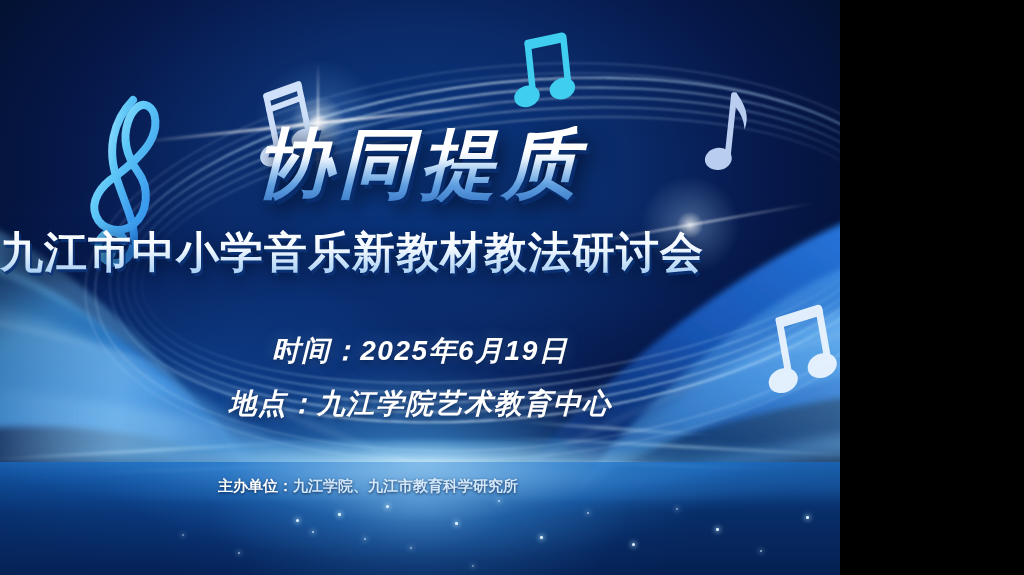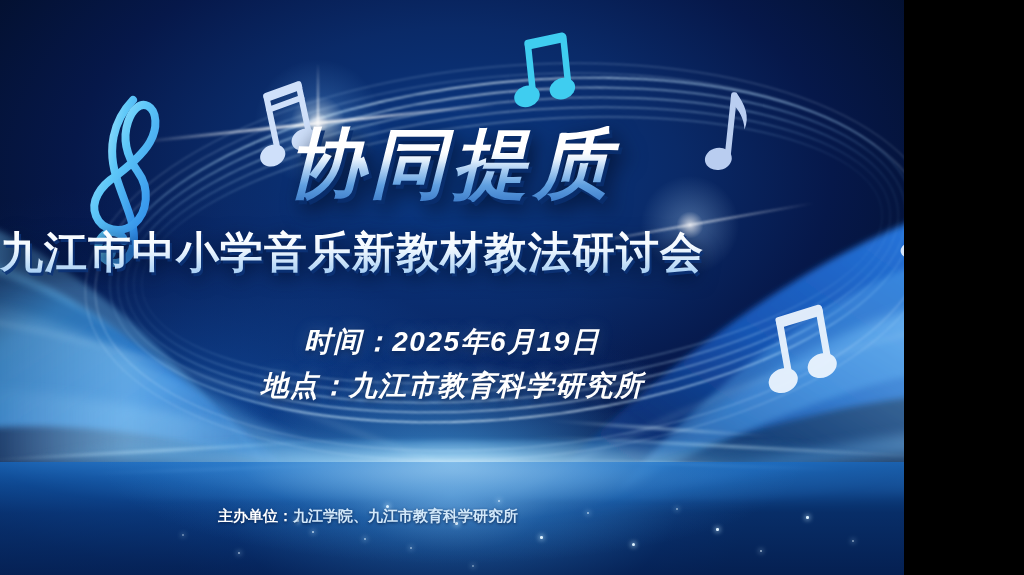--- a/index.html
+++ b/index.html
@@ -1,21 +1,21 @@
 <!DOCTYPE html>
 <html><head>
 <meta charset="utf-8">
 <style>
   * { margin:0; padding:0; box-sizing:border-box; }
   html,body { background:#000; }
   body { font-family:"Liberation Sans","DejaVu Sans",sans-serif; }
 
   #poster {
     position:relative;
-    width:904px; height:575px;
+    width:840px; height:575px;
     overflow:hidden;
     background:
       radial-gradient(ellipse 46% 42% at 50% 86%, rgba(150,215,255,.95) 0%, rgba(70,160,230,.55) 24%, rgba(20,80,170,.10) 55%, rgba(0,0,0,0) 72%),
       radial-gradient(ellipse 70% 55% at 22% 72%, rgba(24,110,215,.55) 0%, rgba(10,50,130,.18) 48%, rgba(0,0,0,0) 74%),
       radial-gradient(ellipse 60% 60% at 50% 30%, #0a3a86 0%, #0a2a68 42%, #06184a 70%, #03102f 100%),
       linear-gradient(180deg,#02102e 0%,#05204f 45%,#0a4d9e 78%,#1464bd 100%);
   }
 
   
   .ribbons { position:absolute; inset:0; }
@@ -112,23 +112,24 @@
     -webkit-background-clip:text; background-clip:text;
     color:transparent; -webkit-text-fill-color:transparent;
     filter:drop-shadow(2px 3px 0 rgba(12,52,120,.85)) drop-shadow(0 4px 9px rgba(2,16,48,.7));
   }
 
   .meta { position:absolute; left:0; right:0; top:320px; text-align:center; }
   .meta-line {
     font-size:28px; font-weight:bold; font-style:italic;
     color:#ffffff; letter-spacing:1.5px; line-height:1.58;
     text-shadow:0 2px 6px rgba(3,22,60,.75), 0 0 14px rgba(140,200,255,.35);
-  }
-
-  .footer { position:absolute; left:218px; top:501px; }
+    margin-top:9px;
+  }
+
+  .footer { position:absolute; left:218px; top:471px; }
   .footer-line {
     font-size:15px; font-weight:bold; line-height:1.95;
     white-space:nowrap;
     text-shadow:0 1px 3px rgba(3,24,64,.8);
   }
   .footer-label { color:#ffffff; }
   .footer-value { color:#d2e8fa; font-weight:bold; }
 </style>
 </head>
 <body>
@@ -322,21 +323,21 @@
       </g>
     </svg>
   </div>
 
   <div class="content">
     <div class="main-title">协同提质</div>
     <div class="sub-title">九江市中小学音乐新教材教法研讨会</div>
 
     <div class="meta">
       <div class="meta-line">时间：2025年6月19日</div>
-      <div class="meta-line">地点：九江市教育科学研究所</div>
+      <div class="meta-line">地点：九江学院艺术教育中心</div>
     </div>
 
     <div class="footer">
       <div class="footer-line">
         <span class="footer-label">主办单位：</span><span class="footer-value">九江学院、九江市教育科学研究所</span>
       </div>
     </div>
   </div>
 
 </div>

